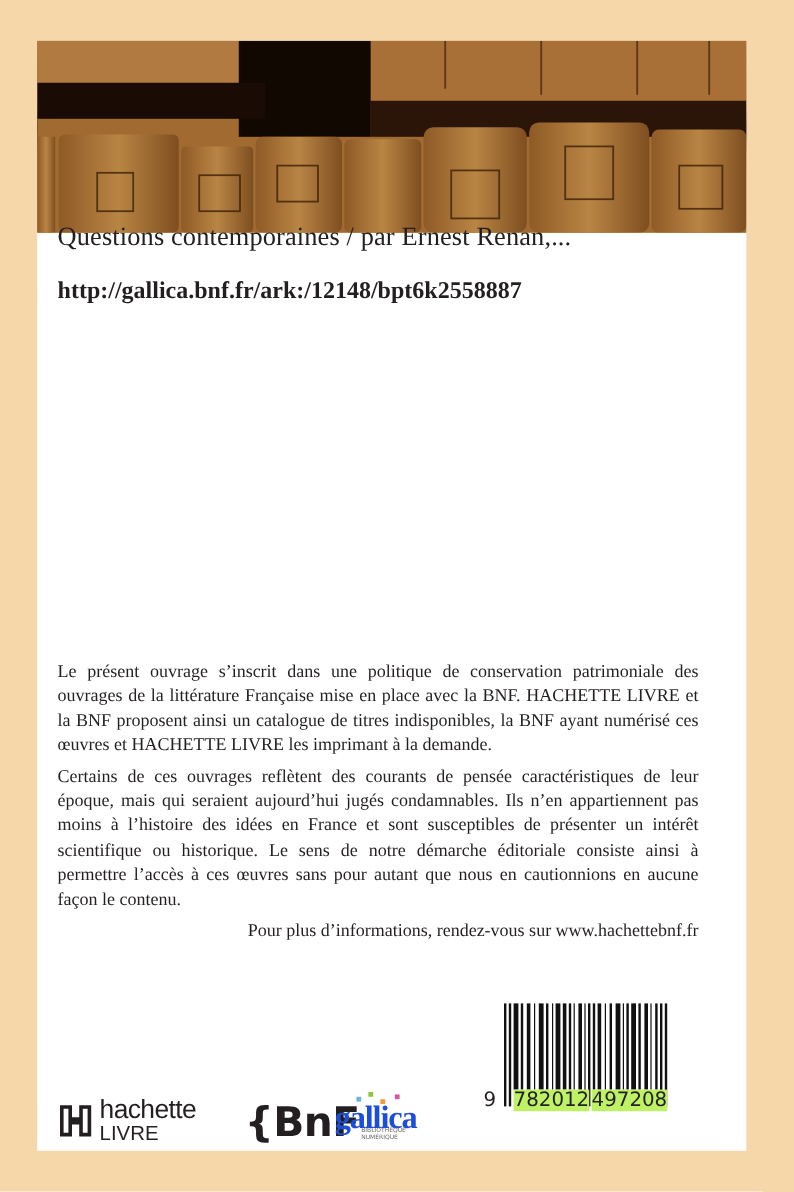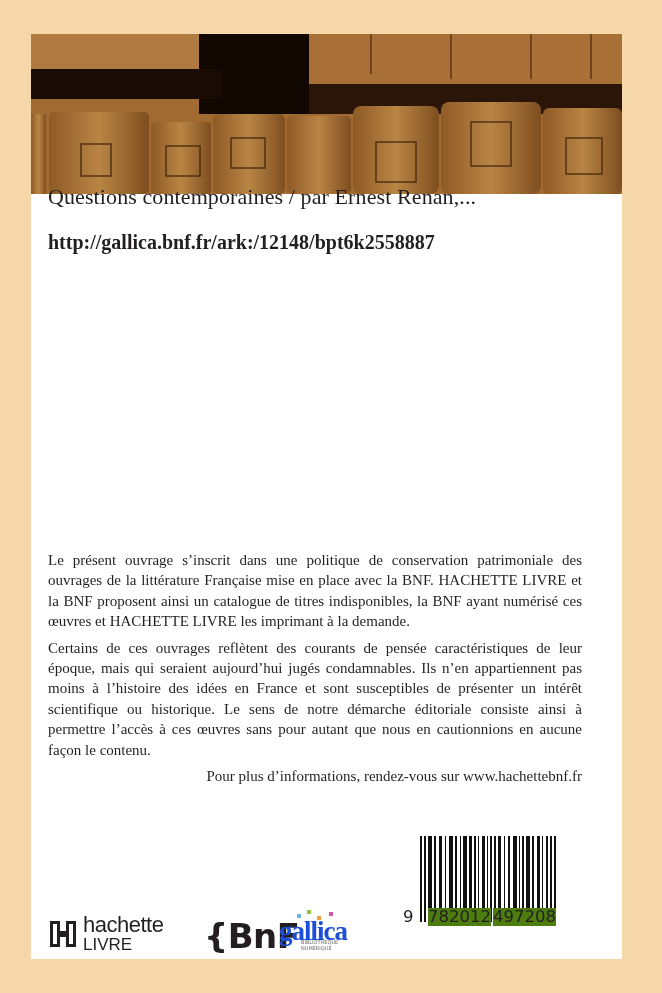--- a/index.html
+++ b/index.html
@@ -23,21 +23,21 @@
   .hachette-words { font-family: "Liberation Sans", "DejaVu Sans", sans-serif; line-height: 1; }
   .hachette-words .h1 { font-size: 22px; letter-spacing: -0.5px; display: block; }
   .hachette-words .h2 { font-size: 17px; display: block; margin-top: 0px; }
   .bnf { position: absolute; left: 156px; top: 6px; font-family: "DejaVu Sans", sans-serif; font-weight: bold; font-size: 34px; letter-spacing: -0.5px; }
   .gallica { position: absolute; left: 229px; top: 0px; width: 66px; height: 44px; }
   .gallica .dots span { position: absolute; width: 4px; height: 4px; }
   .gallica .word { position: absolute; left: 2px; top: 6px; font-family: "Liberation Serif", serif; font-weight: bold; font-size: 27px; color: #1d4ed8; letter-spacing: -1px; }
   .gallica .sub { position: absolute; left: 24px; top: 30px; font-family: "DejaVu Sans", sans-serif; font-size: 5px; line-height: 5.5px; color: #6a6a6a; }
   .barcode { position: absolute; left: 405px; top: 836px; width: 180px; height: 90px; }
   .barcode svg { display: block; }
-  .isbn { position: absolute; top: 72px; font-family: "DejaVu Sans", sans-serif; font-size: 16.5px; background: #4d7c0f; line-height: 18px; }
+  .isbn { position: absolute; top: 72px; font-family: "DejaVu Sans", sans-serif; font-size: 16.5px; background: #bef264; line-height: 18px; }
 </style>
 </head>
 <body>
 
 <div class="panel">
   <div class="photo">
     <svg width="591" height="160" viewBox="0 0 591 160">
       <defs>
         <linearGradient id="sp" x1="0" y1="0" x2="1" y2="0">
           <stop offset="0" stop-color="#8e5a26"></stop>

